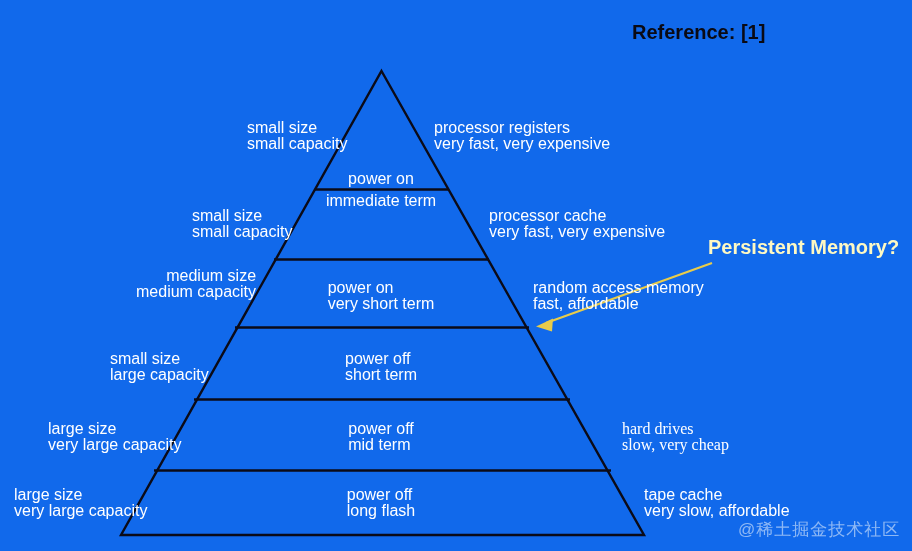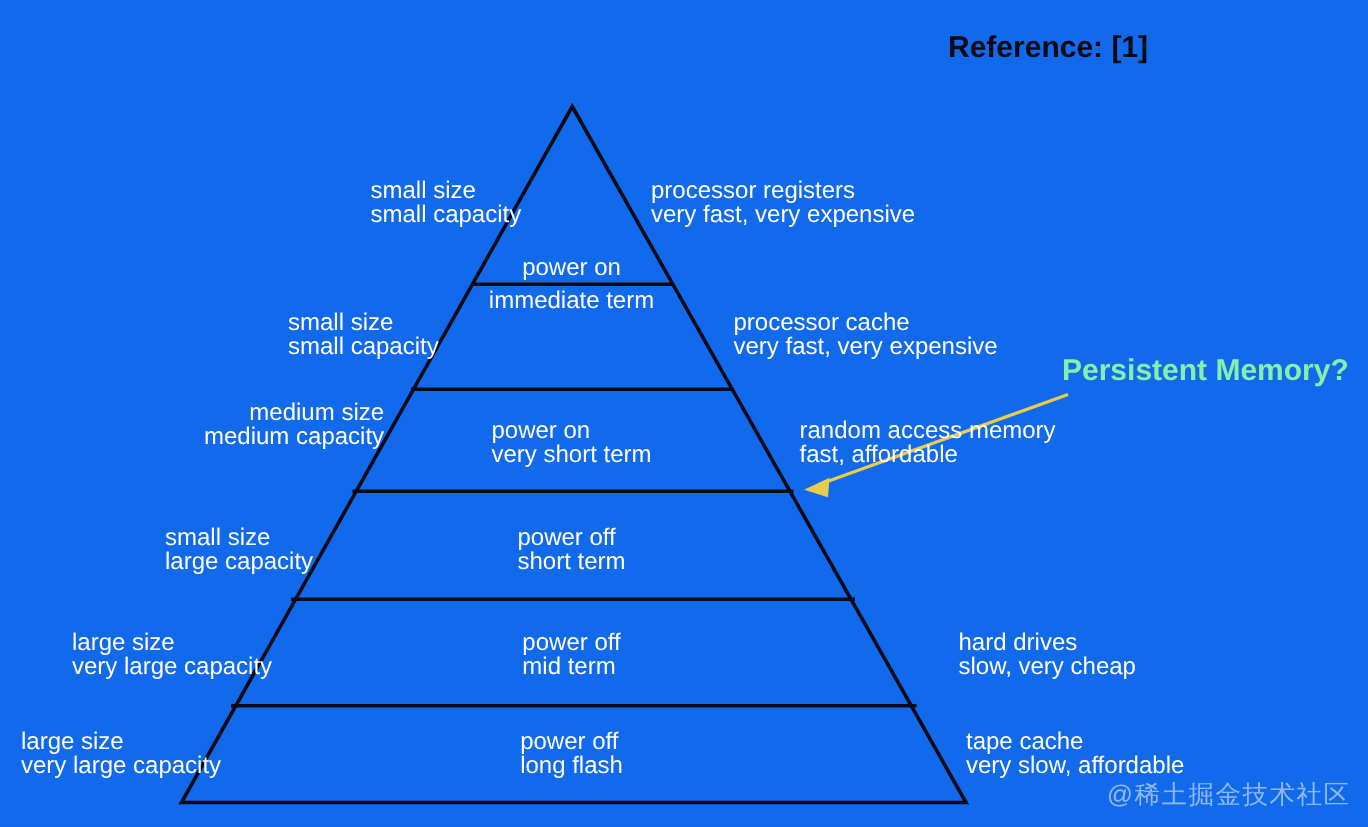--- a/index.html
+++ b/index.html
@@ -66,21 +66,21 @@
   .lbl.mid   { text-align: left; transform: translateX(-50%); }
   .lbl.right { text-align: left; }
 
   
   #annotation {
     position: absolute;
     left: 708px;
     top: 236px;
     font-size: 20px;
     font-weight: 700;
-    color: #86efac;
+    color: #fef9c3;
     white-space: nowrap;
   }
 
   
   #watermark {
     position: absolute;
     left: 738px;
     top: 518px;
     font-size: 17px;
     color: rgba(225, 236, 252, 0.60);
@@ -154,21 +154,21 @@
   </div>
 
   <div class="lbl left" style="left:48px; top:421px;">
     <div>large size</div>
     <div>very large capacity</div>
   </div>
   <div class="lbl mid" style="left:381px; top:421px;">
     <div>power off</div>
     <div>mid term</div>
   </div>
-  <div class="lbl right" style="left:639px; top:421px;">
+  <div class="lbl right" style="left:622px; top:421px;font-family:Liberation Serif, serif;">
     <div>hard drives</div>
     <div>slow, very cheap</div>
   </div>
 
   <div class="lbl left" style="left:14px; top:487px;">
     <div>large size</div>
     <div>very large capacity</div>
   </div>
   <div class="lbl mid" style="left:381px; top:487px;">
     <div>power off</div>

